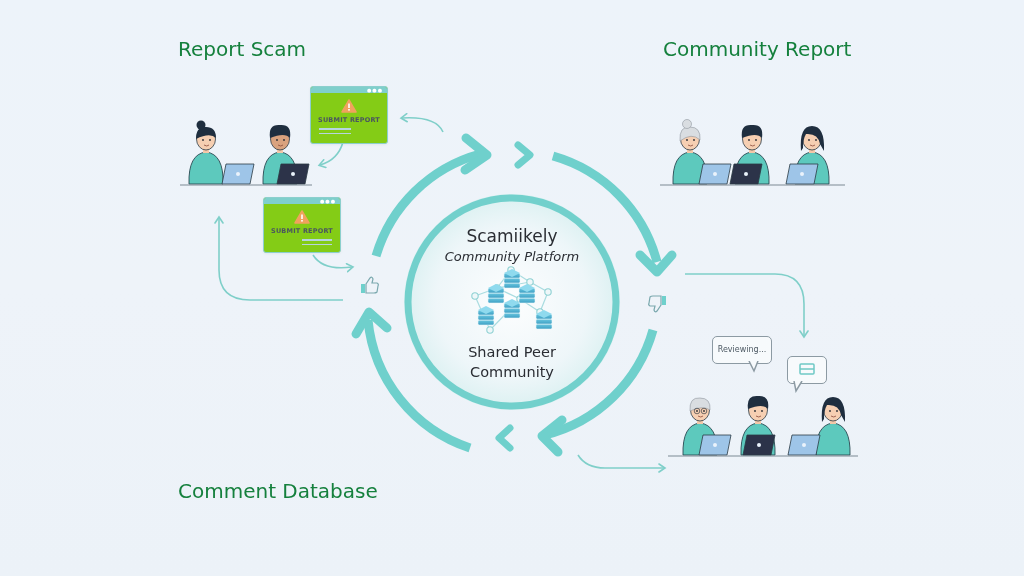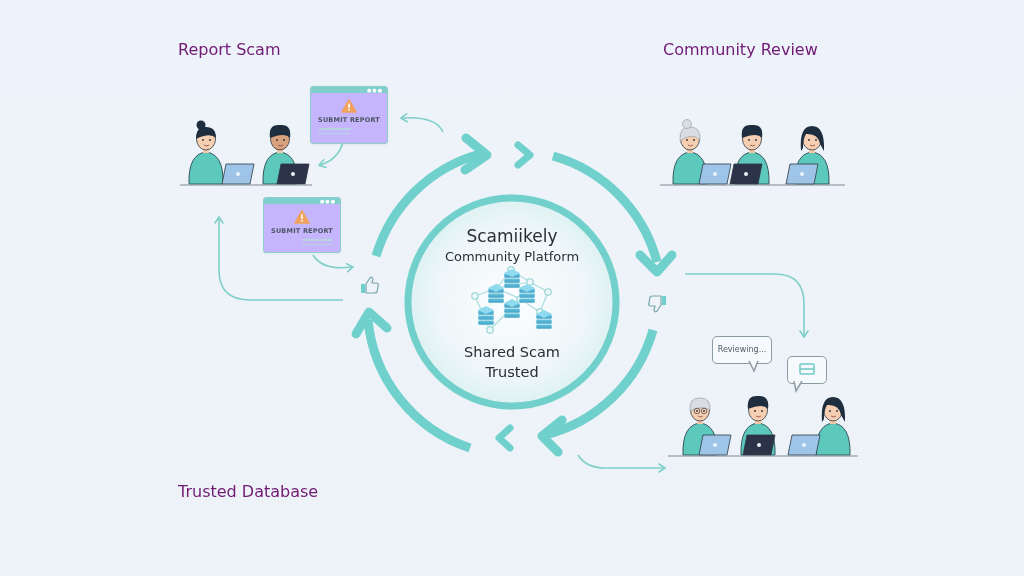--- a/index.html
+++ b/index.html
@@ -3,27 +3,27 @@
 <meta charset="utf-8">
 <style>
   html, body { margin:0; padding:0; }
   body {
     width:1024px; height:576px; overflow:hidden;
     background: linear-gradient(180deg, #edf3fa 0%, #eef3f9 50%, #ecf2f8 100%);
     font-family: "DejaVu Sans", sans-serif;
     position:relative;
   }
   .label {
-    position:absolute; color:#701a75; font-size:16px; text-align:left;
+    position:absolute; color:#15803d; font-size:20px; text-align:left;
     font-family:"DejaVu Sans", sans-serif; line-height:23px; white-space:nowrap;
   }
   #diagram { position:absolute; left:0; top:0; }
   .center-title { position:absolute; width:200px; left:412px; text-align:center; color:#2a2d33; white-space:nowrap; }
   .report-card {
-    position:absolute; background:#c4b5fd; border:1.5px solid #8ccfcd; border-radius:3px;
+    position:absolute; background:#84cc16; border:1.5px solid #8ccfcd; border-radius:3px;
     box-shadow:0 1px 3px rgba(0,0,0,0.05);
   }
   .report-card .bar { height:6px; background:#7fcfcc; border-radius:2px 2px 0 0; position:relative; }
   .report-card .dots { position:absolute; right:4px; top:1px; font-size:5px; color:#fff; letter-spacing:1px; line-height:5px; }
   .report-card .warn { display:block; margin:6px auto 0; }
   .report-card .txt { font-size:6.5px; font-weight:bold; color:#4a5560; text-align:center; margin-top:3px; letter-spacing:0.2px; }
   .report-card .lines { margin:4px 8px 0 8px; }
   .report-card .lines div { height:1.5px; background:#b6d5de; margin-bottom:3px; }
   .bubble {
     position:absolute; background:#f7fafc; border:1.5px solid #8c9aa3; border-radius:5px;
@@ -262,29 +262,29 @@
       </g>
       <g>
         <path d="M788,455 L792,435 L820,435 L816,455 Z" fill="#9ec5e8" stroke="#2b3a44" stroke-width="0.8"></path>
         <circle cx="804" cy="445" r="2" fill="#eaf3fb"></circle>
       </g>
       <line x1="668" y1="456" x2="858" y2="456" stroke="#7d8a93" stroke-width="1.2"></line>
     </g>
 </svg>
 
 <div class="label" style="left:178px; top:38px;">Report Scam</div>
-<div class="label" style="left:663px; top:38px;">Community Review</div>
-<div class="label" style="left:178px; top:480px;">Trusted Database</div>
+<div class="label" style="left:663px; top:38px;">Community Report</div>
+<div class="label" style="left:178px; top:480px;">Comment Database</div>
 <div class="label" style="left:696px; top:480px; width:120px;">
 </div>
 
 <div class="center-title" style="top:226px; font-size:17px;">Scamiikely</div>
-<div class="center-title" style="top:249px; font-size:13px;">Community Platform</div>
-<div class="center-title" style="top:344px; font-size:14.5px;">Shared Scam</div>
-<div class="center-title" style="top:364px; font-size:14.5px;">Trusted</div>
+<div class="center-title" style="top:249px; font-size:13px;font-style:italic;">Community Platform</div>
+<div class="center-title" style="top:344px; font-size:14.5px;">Shared Peer</div>
+<div class="center-title" style="top:364px; font-size:14.5px;">Community</div>
 
 <div class="report-card" style="left:310px; top:86px; width:76px; height:56px;">
   <div class="bar">
       <span class="dots">●●●</span>
     </div>
   <svg class="warn" width="16" height="14" viewBox="0 0 16 14">
     <path d="M8,1 L15,13 L1,13 Z" fill="#f0a25e" stroke="#f0a25e" stroke-linejoin="round" stroke-width="1.5"></path>
     <rect x="7.2" y="4.5" width="1.6" height="4.5" fill="#fff"></rect>
       <rect x="7.2" y="10" width="1.6" height="1.6" fill="#fff"></rect>
   </svg>

